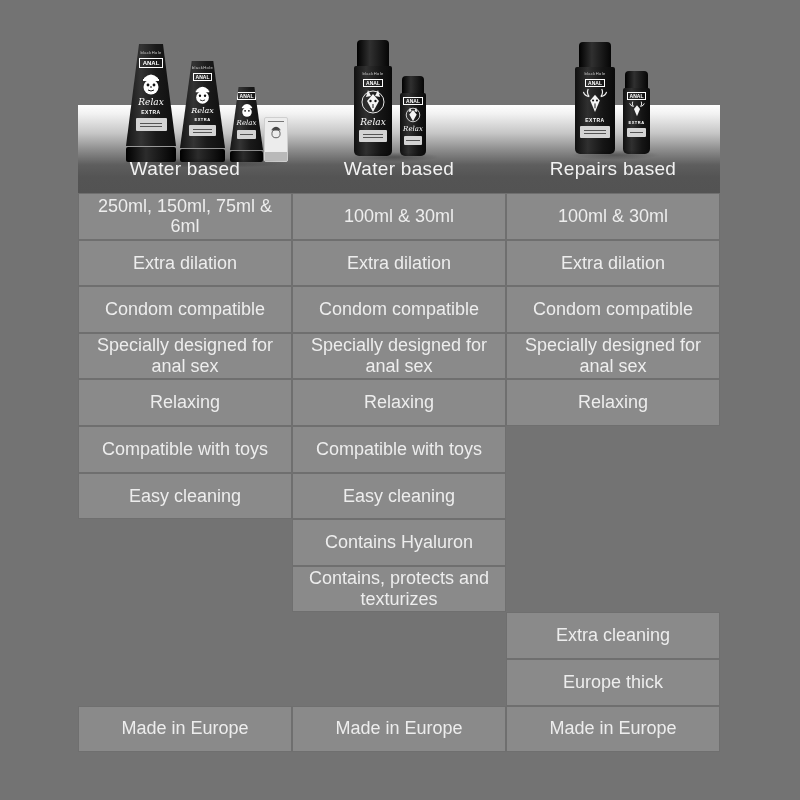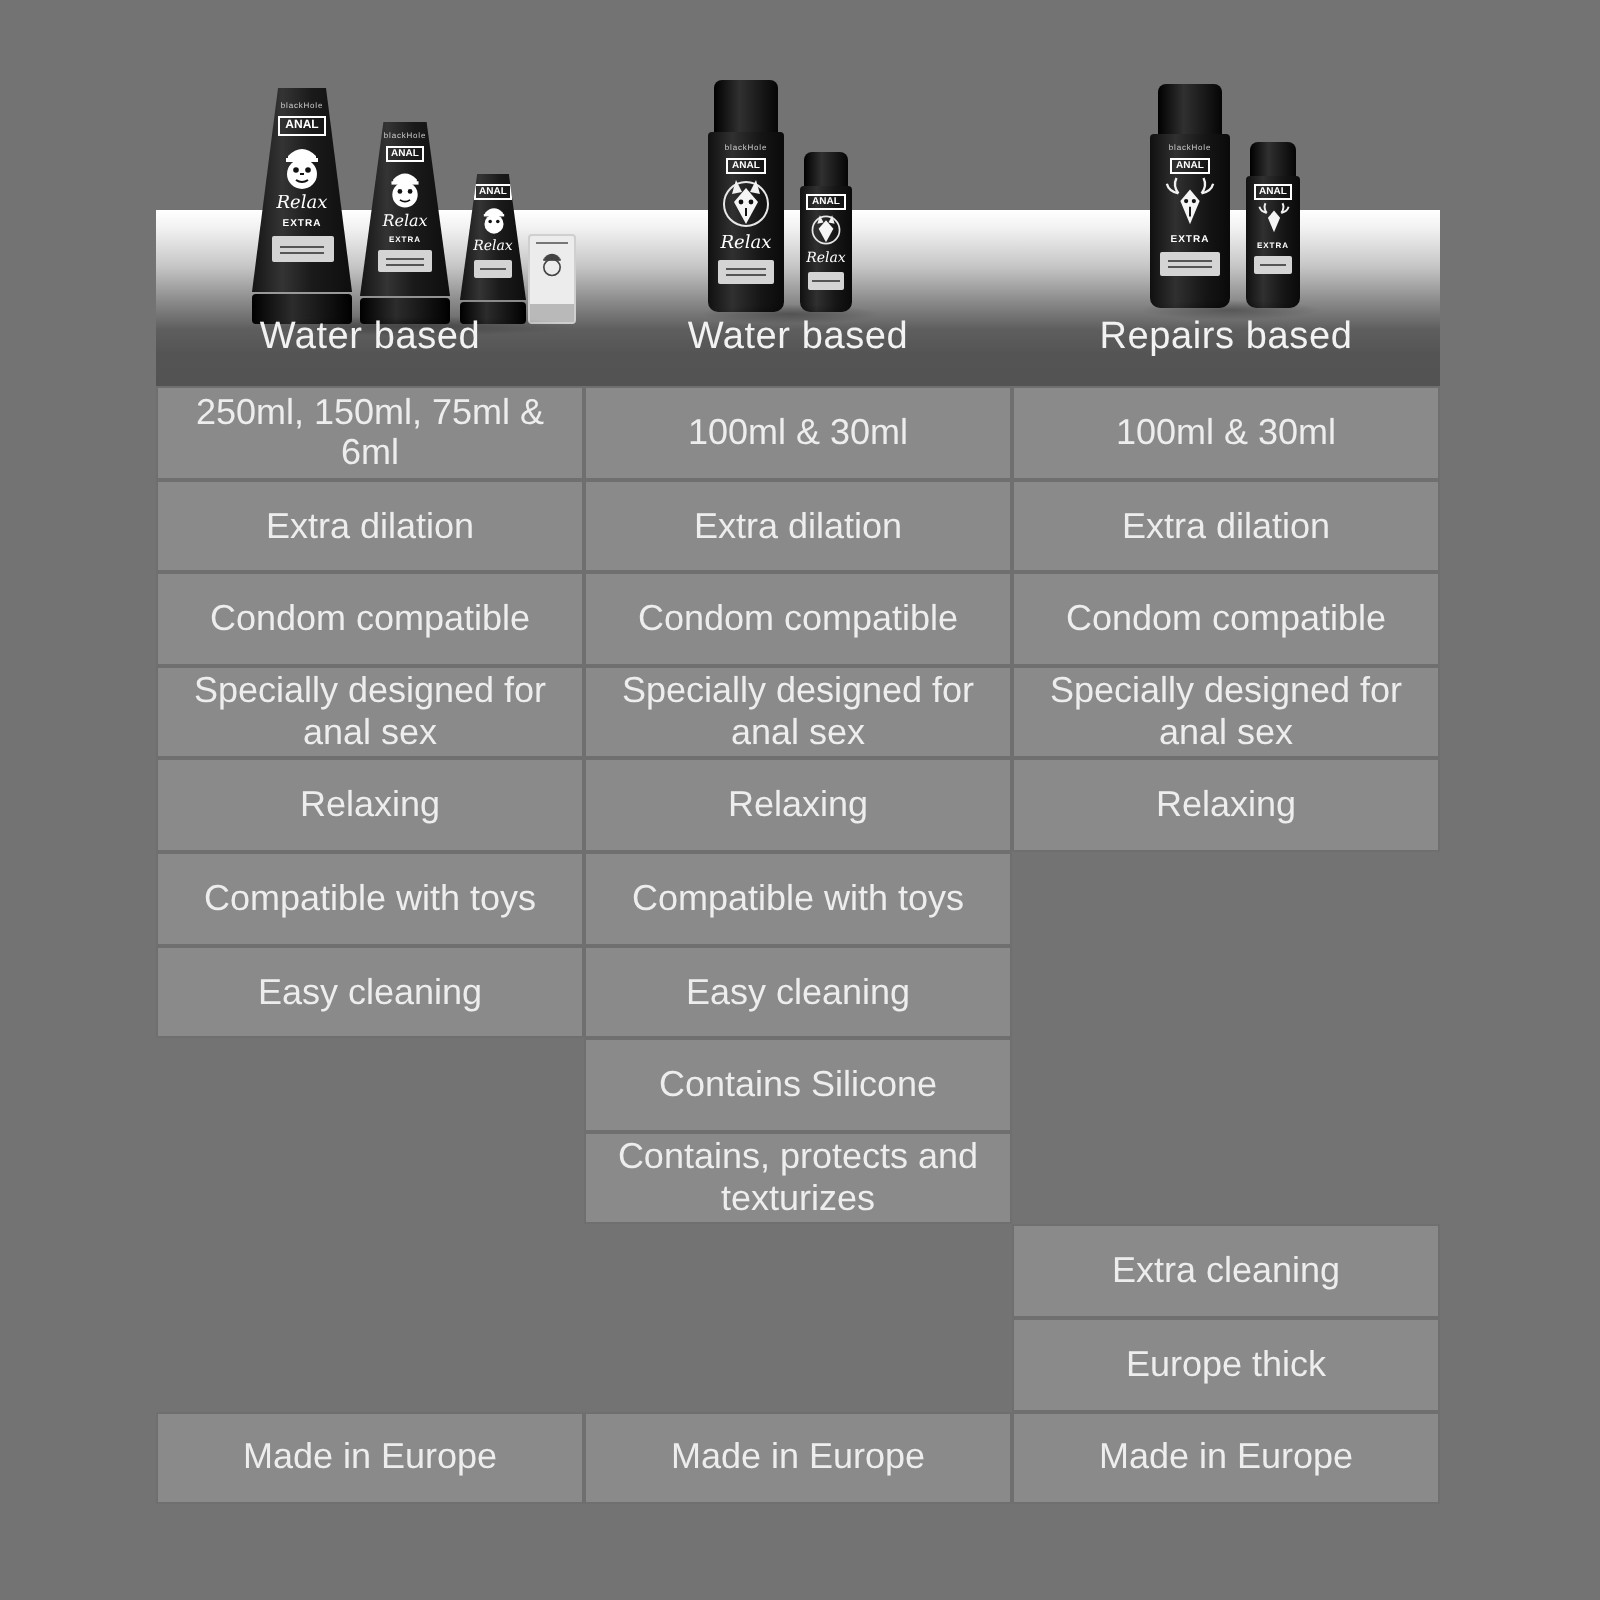--- a/index.html
+++ b/index.html
@@ -237,21 +237,21 @@
       <div class="cell">Relaxing</div>
       <div class="cell">Relaxing</div>
       <div class="cell">Relaxing</div>
       <div class="cell">Compatible with toys</div>
       <div class="cell">Compatible with toys</div>
       <div class="cell empty"></div>
       <div class="cell">Easy cleaning</div>
       <div class="cell">Easy cleaning</div>
       <div class="cell empty"></div>
       <div class="cell empty"></div>
-      <div class="cell">Contains Silicone</div>
+      <div class="cell">Contains Hyaluron</div>
       <div class="cell empty"></div>
       <div class="cell empty"></div>
       <div class="cell">Contains, protects and texturizes</div>
       <div class="cell empty"></div>
       <div class="cell empty"></div>
       <div class="cell empty"></div>
       <div class="cell">Extra cleaning</div>
       <div class="cell empty"></div>
       <div class="cell empty"></div>
       <div class="cell">Europe thick</div>

